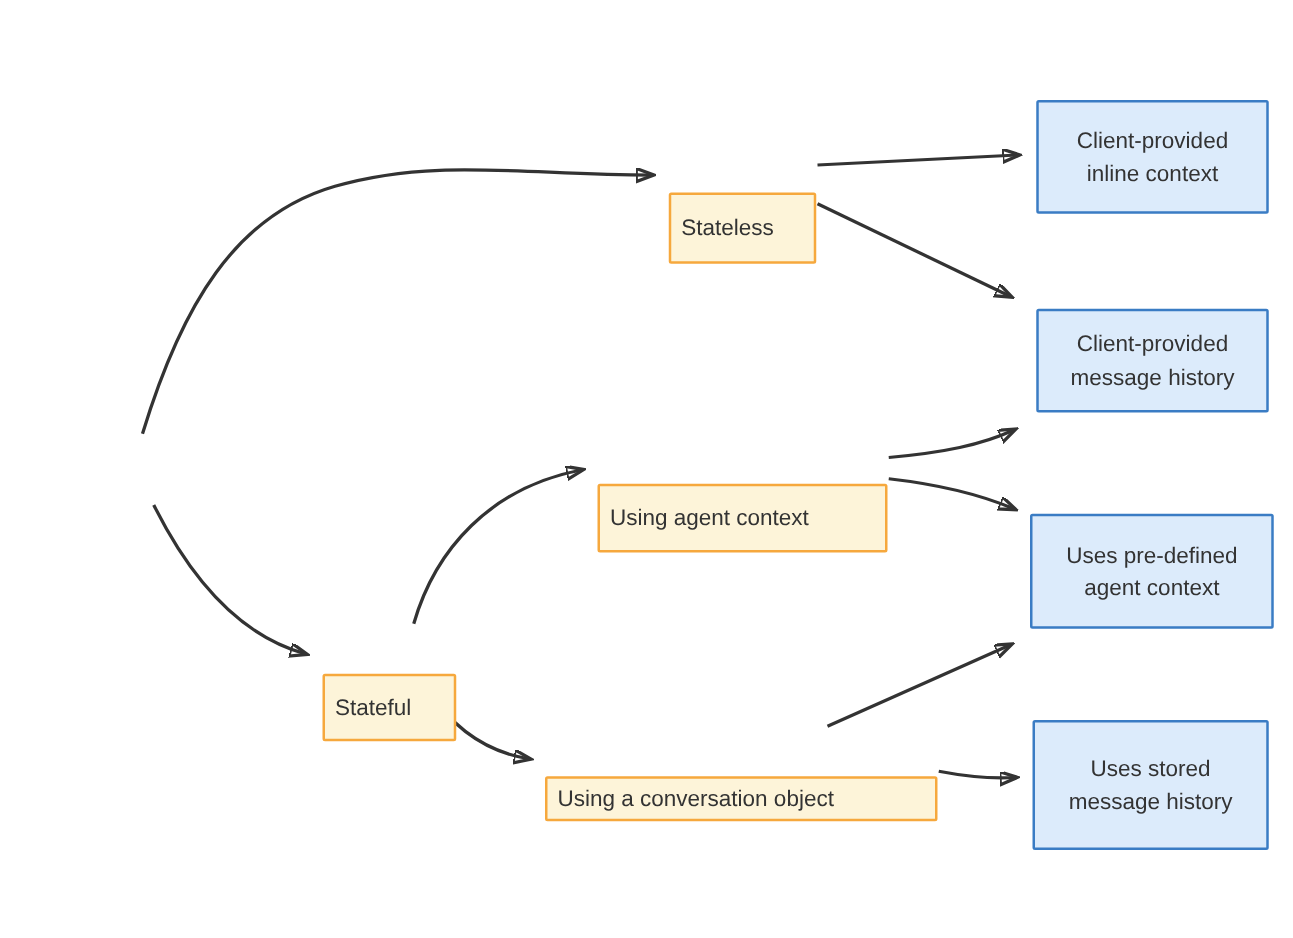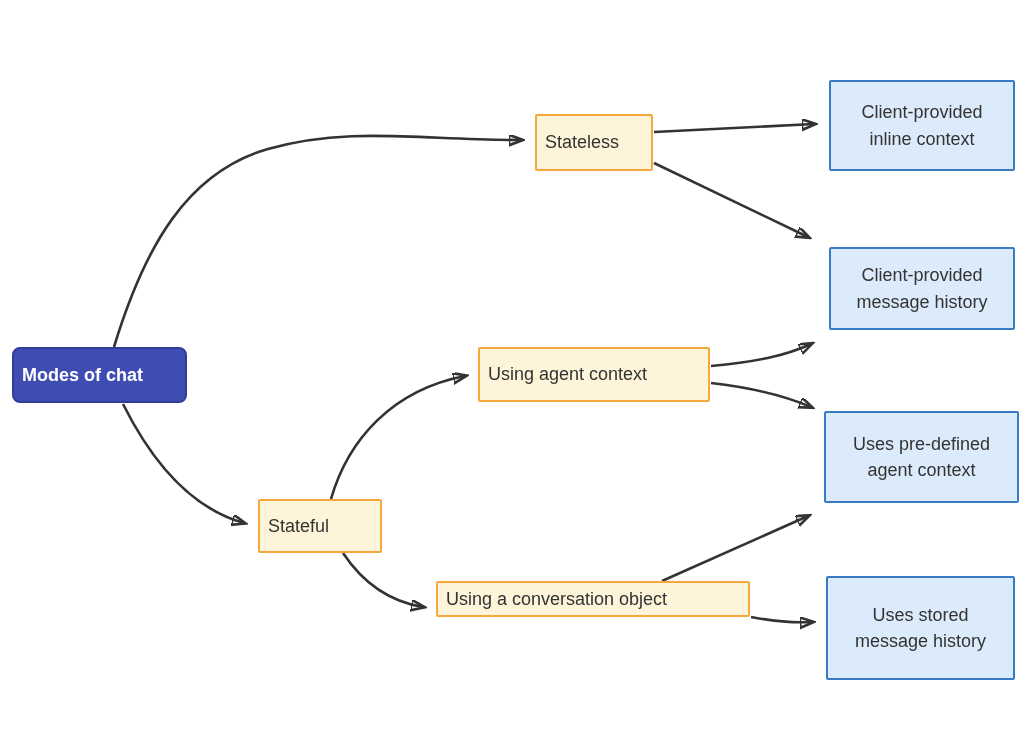--- a/index.html
+++ b/index.html
@@ -42,30 +42,31 @@
     background: var(--root_fill, #3f4db3);
     border: 2px solid var(--root_border, #323d99);
     border-radius: 8px;
     color: var(--root_text, #ffffff);
     font-weight: bold;
   }
   .node.branch {
     background: var(--branch_fill, #fdf4d9);
     border: 2px solid var(--branch_border, #f6a83d);
     border-radius: 2px;
+    margin-top: 40px;
   }
   .node.leaf {
     background: var(--leaf_fill, #dcebfb);
     border: 2px solid var(--leaf_border, #3a7cc4);
     border-radius: 2px;
   }
   
   #node-modes          { left: 12px;  top: 347px; width: 175px; height: 56px; }
   #node-stateless      { left: 535px; top: 114px; width: 118px; height: 57px; }
-  #node-stateful       { left: 258px; top: 499px; width: 124px; height: 54px; }
+  #node-stateful       { left: 258px; top: 499px; width: 107px; height: 54px; }
   #node-agent-context  { left: 478px; top: 347px; width: 232px; height: 55px; }
   #node-conversation   { left: 436px; top: 581px; width: 314px; height: 36px; }
   #node-inline-context     { left: 829px; top: 80px;  width: 186px; height: 91px; }
   #node-message-history    { left: 829px; top: 247px; width: 186px; height: 83px; }
   #node-predefined-context { left: 824px; top: 411px; width: 195px; height: 92px; }
   #node-stored-history     { left: 826px; top: 576px; width: 189px; height: 104px; }
 </style>
 </head>
 <body>
 
@@ -82,23 +83,20 @@
     <path d="M 654 132 L 814 124" marker-end="url(#arrow)"></path>
     <path d="M 654 163 L 808 237" marker-end="url(#arrow)"></path>
     <path d="M 711 366 C 755 362, 785 356, 811 344" marker-end="url(#arrow)"></path>
     <path d="M 711 383 C 755 388, 785 396, 811 407" marker-end="url(#arrow)"></path>
     <path d="M 331 499 C 348 440, 392 390, 465 376" marker-end="url(#arrow)"></path>
     <path d="M 343 553 C 365 586, 392 602, 423 607" marker-end="url(#arrow)"></path>
     <path d="M 662 581 L 808 516" marker-end="url(#arrow)"></path>
     <path d="M 751 617 C 777 622, 794 623, 812 622" marker-end="url(#arrow)"></path>
   </svg>
 
-  <div class="node root" id="node-modes">
-    <span>Modes of chat</span>
-  </div>
 
   <div class="node branch" id="node-stateless">
     <span>Stateless</span>
   </div>
 
   <div class="node branch" id="node-stateful">
     <span>Stateful</span>
   </div>
 
   <div class="node branch" id="node-agent-context">

